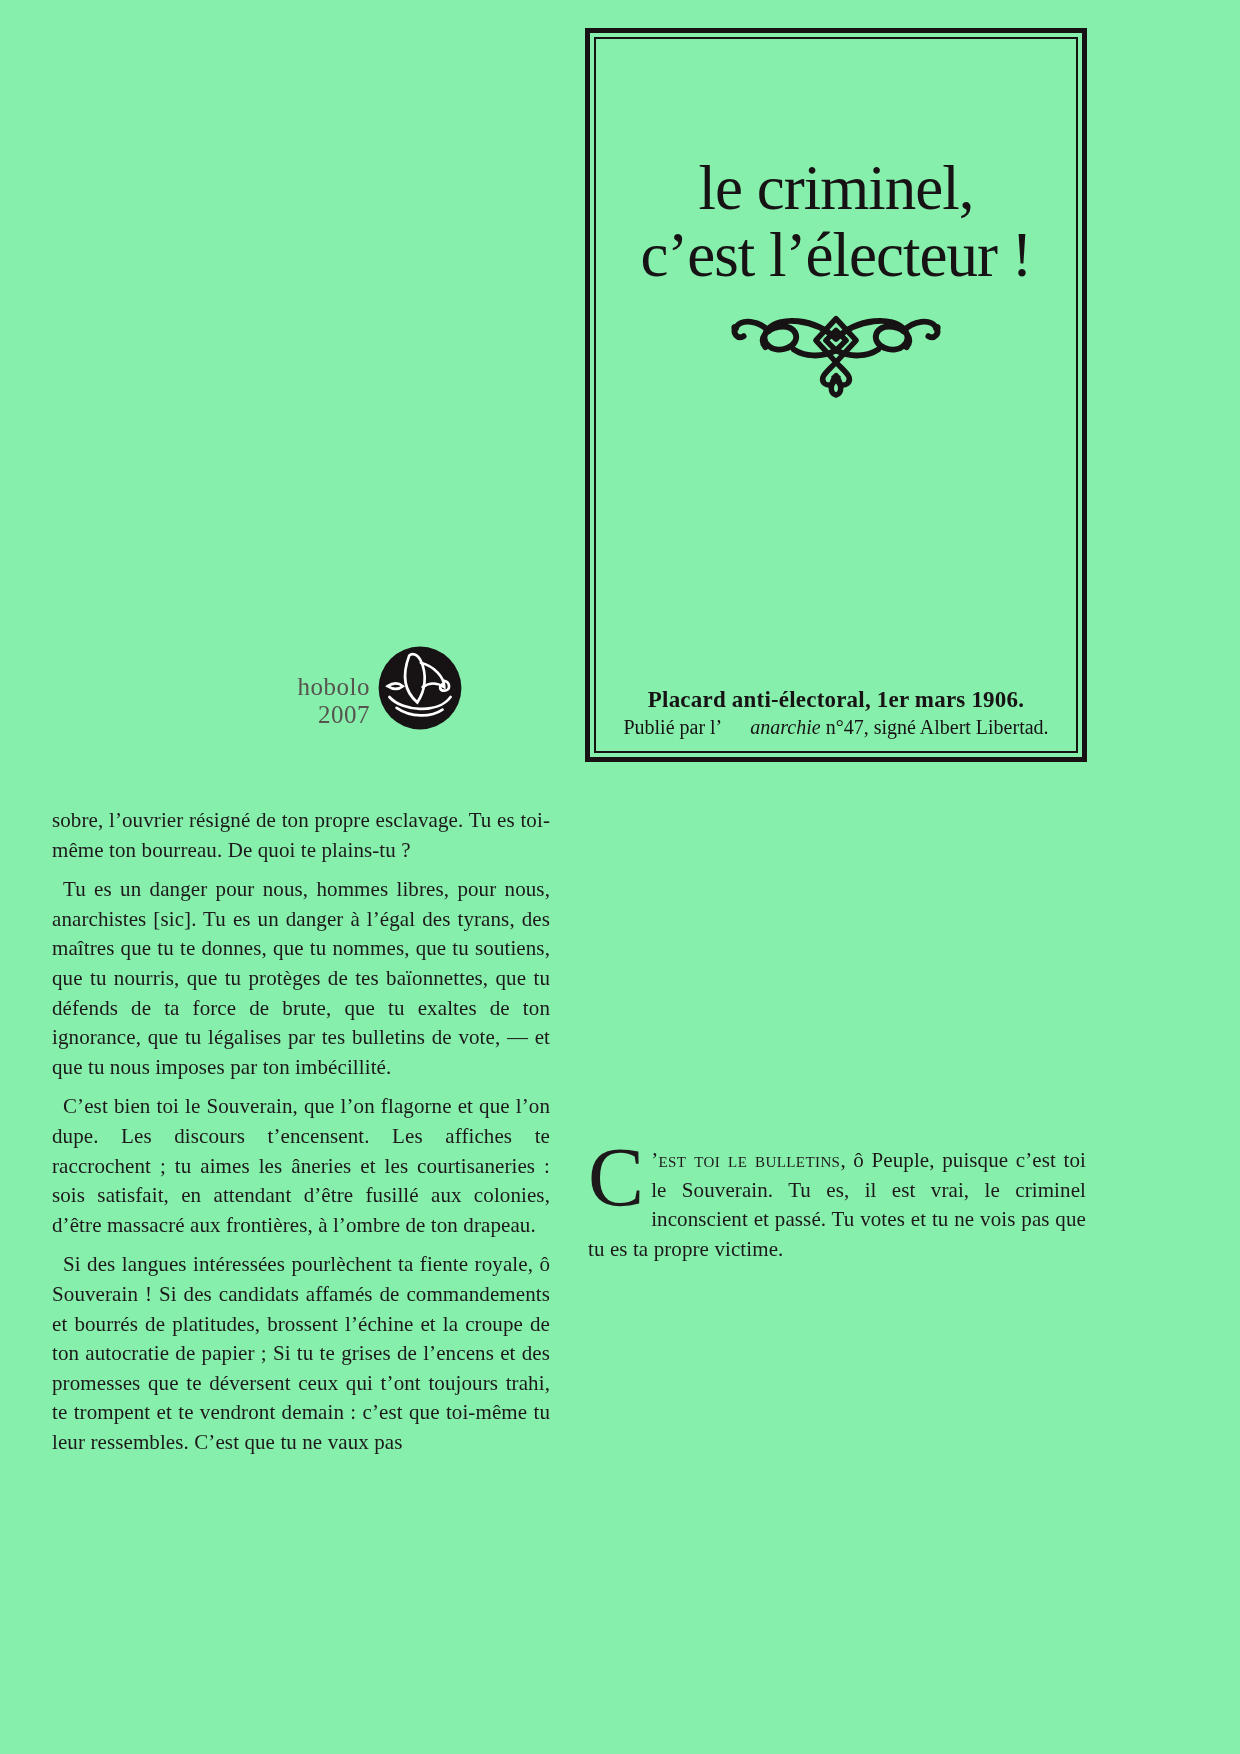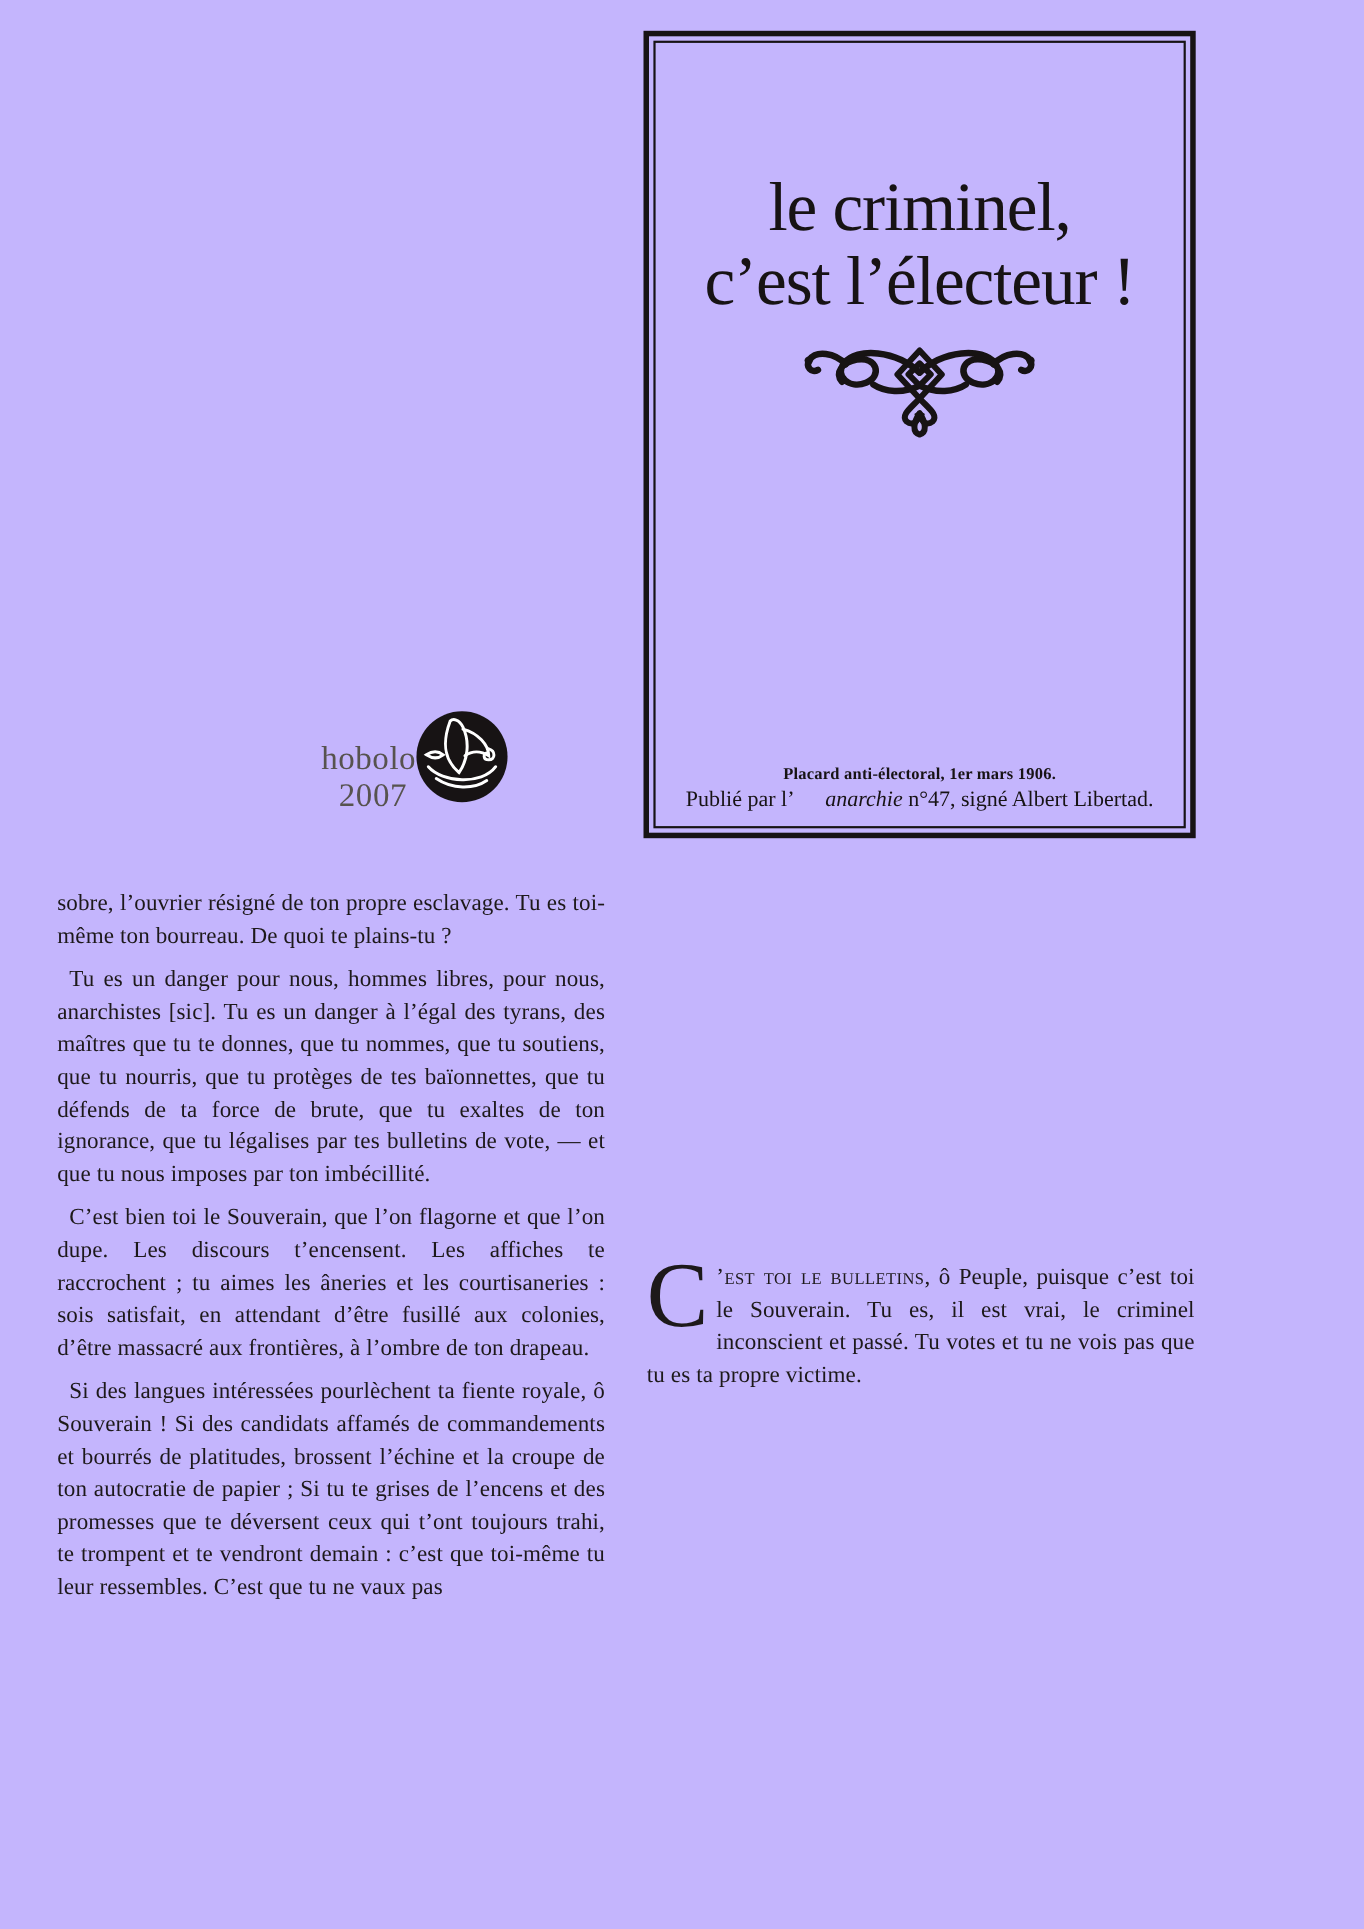--- a/index.html
+++ b/index.html
@@ -1,43 +1,43 @@
 <!DOCTYPE html>
 <html><head>
 <meta charset="utf-8">
 <style>
   html,body{margin:0;padding:0;background:#e9e9e9;}
   .page{
     position:relative;width:1240px;height:1754px;margin:0 auto;
-    background:#c4b5fd;overflow:hidden;
+    background:#86efac;overflow:hidden;
     font-family:"Liberation Serif","DejaVu Serif",serif;color:#1d191a;
   }
   
   .placard-box{
     position:absolute;left:585px;top:28px;width:502px;height:734px;
     border:5px solid #171314;padding:4px;box-sizing:border-box;
   }
   .placard-inner{
     width:100%;height:100%;border:2px solid #171314;box-sizing:border-box;
     position:relative;text-align:center;
   }
   .placard-title{
     margin:0;padding-top:116px;font-weight:normal;
     font-size:63px;line-height:1.06;letter-spacing:-1px;color:#171314;
   }
   .placard-title .line{display:block;}
   .ornament{margin-top:16px;}
   .placard-caption{position:absolute;left:0;right:0;bottom:12px;color:#171314;}
-  .caption-bold{font-size:15px;font-weight:bold;letter-spacing:.2px;}
+  .caption-bold{font-size:23px;font-weight:bold;letter-spacing:.2px;}
   .caption-credit{font-size:20px;margin-top:3px;}
   .caption-credit em{font-style:italic;margin-left:28px;}
   
   .colophon{position:absolute;left:292px;top:643px;display:flex;align-items:flex-start;}
   .colophon-text{
-    width:78px;text-align:right;font-size:30px;line-height:1.12;
+    width:78px;text-align:right;font-size:25px;line-height:1.12;
     color:#57534f;margin:30px 5px 0 0;letter-spacing:.5px;
   }
   .colophon-logo{width:90px;height:90px;}
   
   .col{
     position:absolute;width:498px;font-size:21px;line-height:29.6px;
     text-align:justify;letter-spacing:.1px;color:#1d191a;
     hyphens:none;
   }
   .col-left{left:52px;top:806px;}

